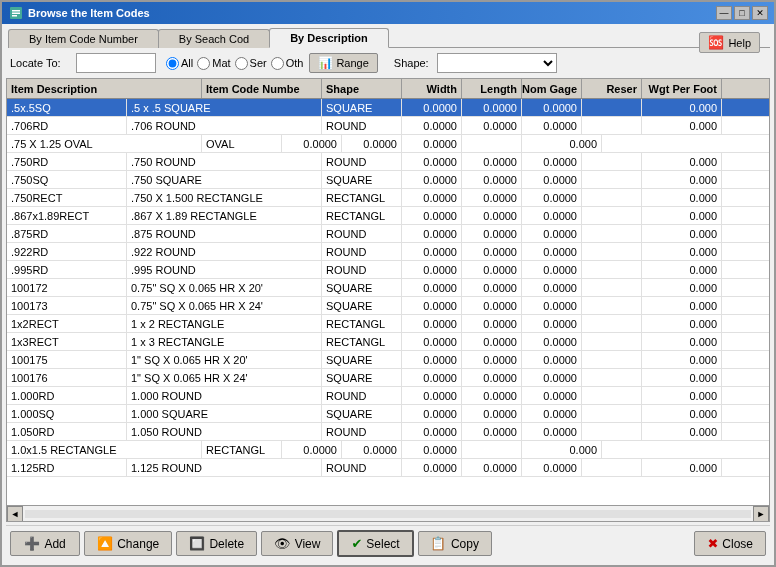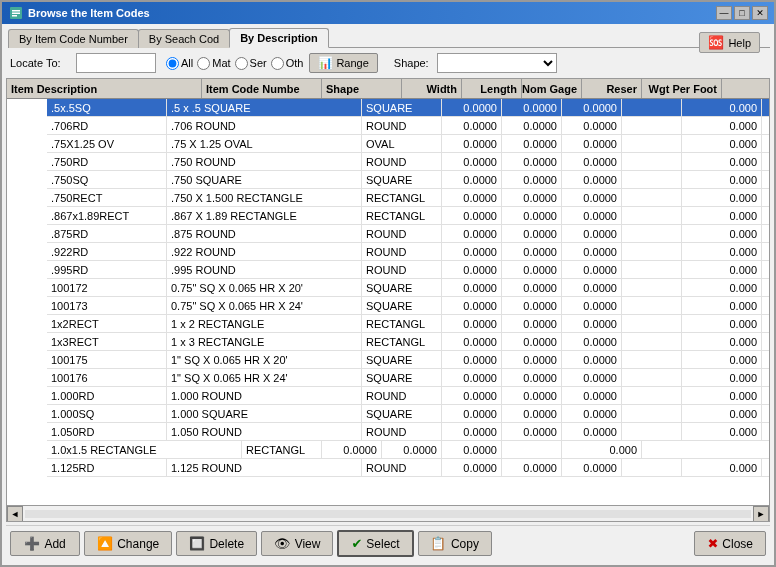--- a/index.html
+++ b/index.html
@@ -60,21 +60,21 @@
     }
     
     .tabs-row {
       display: flex;
       align-items: flex-end;
       gap: 0;
       padding-left: 2px;
       position: relative;
     }
     .tab {
-      padding: 3px 10px;
+      padding: 3px 20px;
       border: 1px solid #999;
       background: #d4d0c8;
       cursor: pointer;
       font-size: 11px;
       margin-right: -1px;
       border-bottom: none;
       border-radius: 3px 3px 0 0;
       position: relative;
       z-index: 1;
     }
@@ -185,21 +185,20 @@
       border-right: 1px solid #999;
       white-space: nowrap;
       overflow: hidden;
       display: flex;
       align-items: center;
     }
     .table-body {
       flex: 1;
       overflow-y: auto;
       overflow-x: auto;
-      padding-left: 40px;
     }
     .table-row {
       display: flex;
       font-size: 11px;
       min-height: 18px;
       border-bottom: 1px solid #e0e0e0;
     }
     .table-row.selected {
       background: #316ac5;
       color: white;
@@ -403,21 +402,20 @@
       <div class="td col-code">.706RD</div>
       <div class="td col-desc">.706 ROUND</div>
       <div class="td col-shape">ROUND</div>
       <div class="td col-width">0.0000</div>
       <div class="td col-length">0.0000</div>
       <div class="td col-nomgage">0.0000</div>
       <div class="td col-reserve"></div>
       <div class="td col-wgtperfoot">0.000</div>
     </div>
           <div class="table-row">
-      <div class="td col-code">.75X1.25 OV</div>
       <div class="td col-desc">.75 X 1.25 OVAL</div>
       <div class="td col-shape">OVAL</div>
       <div class="td col-width">0.0000</div>
       <div class="td col-length">0.0000</div>
       <div class="td col-nomgage">0.0000</div>
       <div class="td col-reserve"></div>
       <div class="td col-wgtperfoot">0.000</div>
     </div>
           <div class="table-row">
       <div class="td col-code">.750RD</div>

